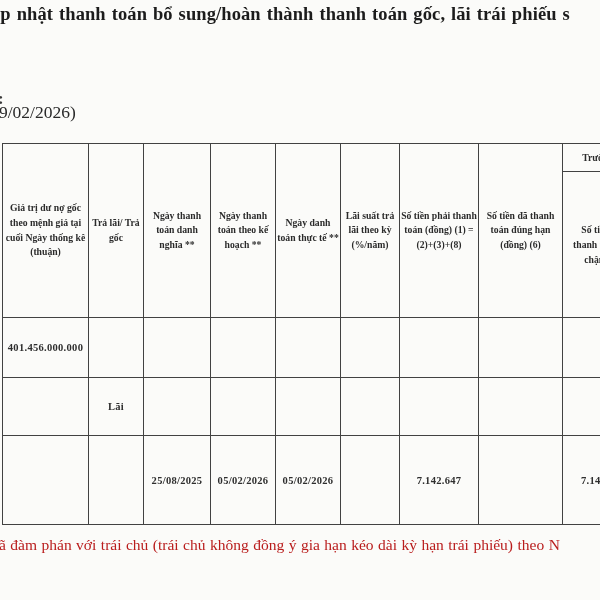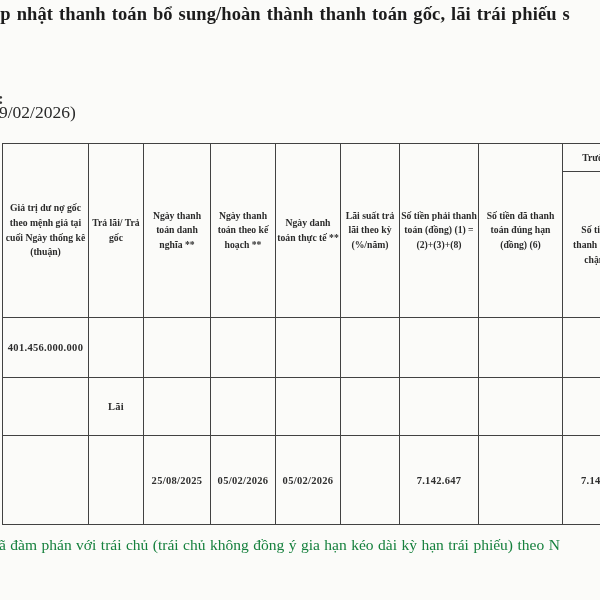--- a/index.html
+++ b/index.html
@@ -110,21 +110,21 @@
   tr.hrow-a { height: 28px; }
   tr.hrow-b { height: 146px; }
   tr.r1 { height: 60px; }
   tr.r2 { height: 58px; }
   tr.r3 { height: 89px; }
   .foot-line1, .foot-line2 {
     position: absolute;
     left: -1px;
     font-size: 15.5px;
     white-space: nowrap;
-    color: #15803d;
+    color: #b91c1c;
     word-spacing: 0.6px;
   }
   .foot-line1 { top: 536px; }
   .foot-line2 { top: 566px; }
 </style>
 </head>
 <body>
 
 <div class="page">
 

